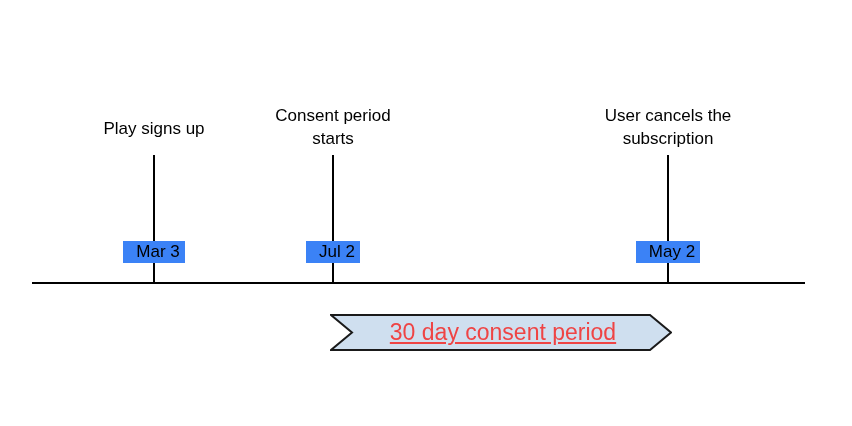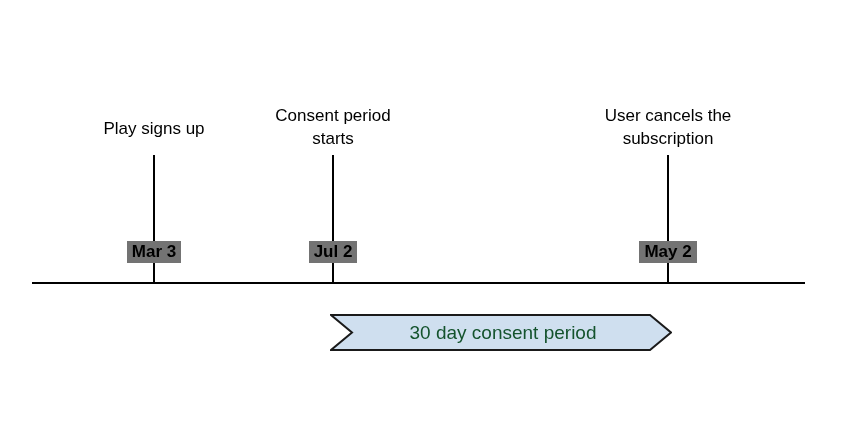--- a/index.html
+++ b/index.html
@@ -60,23 +60,22 @@
     position: absolute;
     top: 240px;
     left: -70px;
     width: 140px;
     text-align: center;
     font-size: 17px;
     line-height: 23px;
     color: #000000;
   }
   .date-chip span.chip-text {
-    background: #737373;
-    padding: 1px 5px 2px 5px;
-    font-weight: bold;
+    background: #3b82f6;
+    padding: 1px 5px 2px 13px;
   }
 
   
   .banner {
     position: absolute;
     left: 330px;
     top: 314px;
     width: 342px;
     height: 37px;
   }
@@ -87,24 +86,25 @@
   }
   .banner-label {
     position: absolute;
     left: 0;
     top: 0;
     width: 342px;
     height: 37px;
     display: flex;
     align-items: center;
     justify-content: center;
-    font-size: 19px;
-    color: #14532d;
+    font-size: 23px;
+    color: #ef4444;
     padding-left: 4px;
     box-sizing: border-box;
+    text-decoration: underline;
   }
 </style>
 </head>
 <body>
 
 <div id="canvas">
 
   <div class="axis-line"></div>
 
   <div class="event" style="left:154px;">

